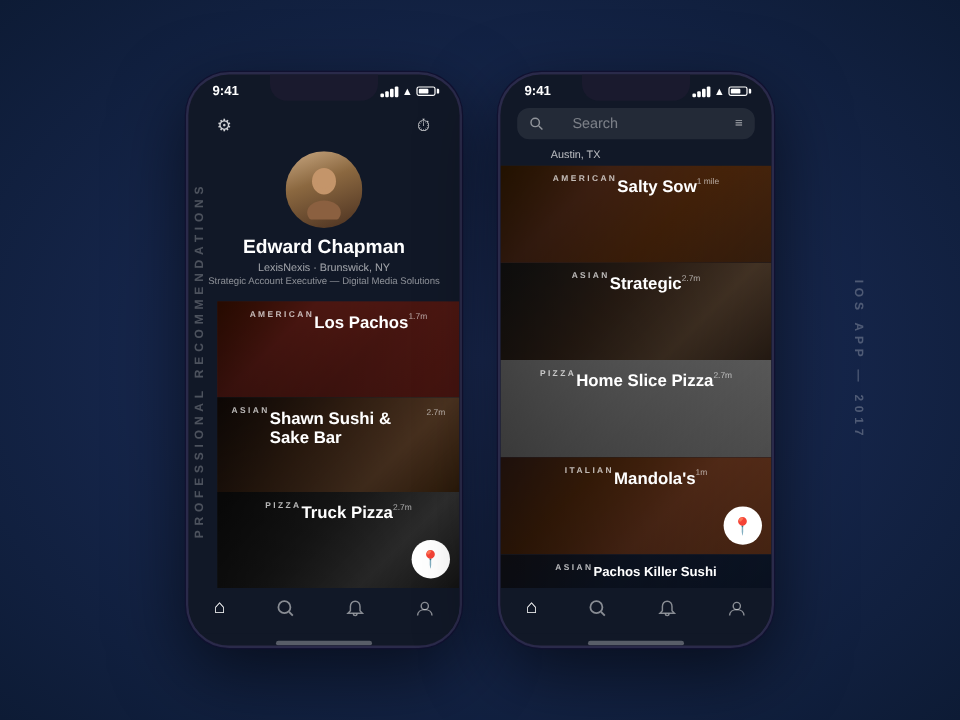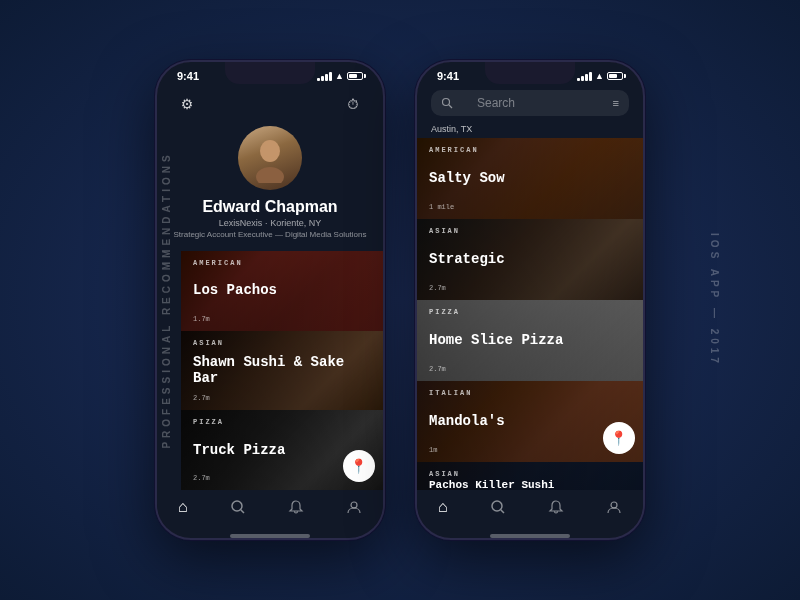--- a/index.html
+++ b/index.html
@@ -176,24 +176,22 @@
       width: 100%; height: 100%;
       background-size: cover;
       background-position: center;
       filter: brightness(0.55);
     }
     .card-overlay {
       position: absolute;
       inset: 0;
       background: linear-gradient(to right, rgba(0,0,0,0.5) 0%, transparent 100%);
       display: flex;
-      flex-direction: column;
-      justify-content: space-between;
+      justify-content: center;
       padding: 8px 12px;
-      font-family: Liberation Mono, monospace;
     }
     .card-cuisine {
       font-size: 7px;
       color: rgba(255,255,255,0.7);
       letter-spacing: 2px;
       text-transform: uppercase;
       font-weight: 600;
     }
     .card-name {
       font-size: 14px;
@@ -257,20 +255,21 @@
       font-size: 12px;
     }
     .filter-icon {
       color: rgba(255,255,255,0.6);
       font-size: 11px;
     }
     .location-label {
       color: rgba(255,255,255,0.7);
       font-size: 9px;
       padding: 2px 14px 4px;
+      margin-left: 28px;
     }
     .restaurant-list2 {
       flex: 1;
       overflow: hidden;
       display: flex;
       flex-direction: column;
     }
     .restaurant-card2 {
       flex: 1;
       position: relative;
@@ -352,21 +351,21 @@
               <ellipse cx="20" cy="18" rx="10" ry="11" fill="#c4956a"></ellipse>
               <ellipse cx="20" cy="44" rx="14" ry="10" fill="#8B6040"></ellipse>
               <path d="M14 20 Q20 28 26 20" fill="#c4956a"></path>
             </svg>
           </div>
         </div>
         <div class="profile-name">Edward Chapman</div>
         <div class="profile-meta">
           <span>LexisNexis</span>
           <span> · </span>
-          <span>Koriente, NY</span>
+          <span>Brunswick, NY</span>
         </div>
         <div class="profile-title">Strategic Account Executive — Digital Media Solutions</div>
       </div>
 
       <div class="restaurant-list">
 
         <div class="restaurant-card">
           <div class="restaurant-card-bg bg-american-1"></div>
           <div class="card-overlay">
             <span class="card-cuisine">AMERICAN</span>

